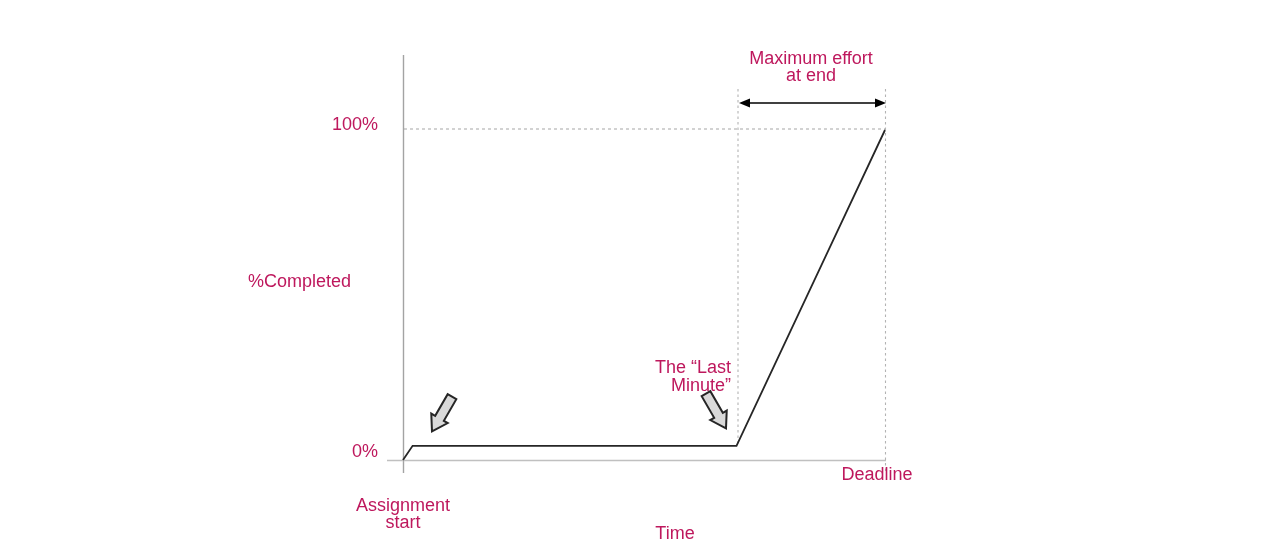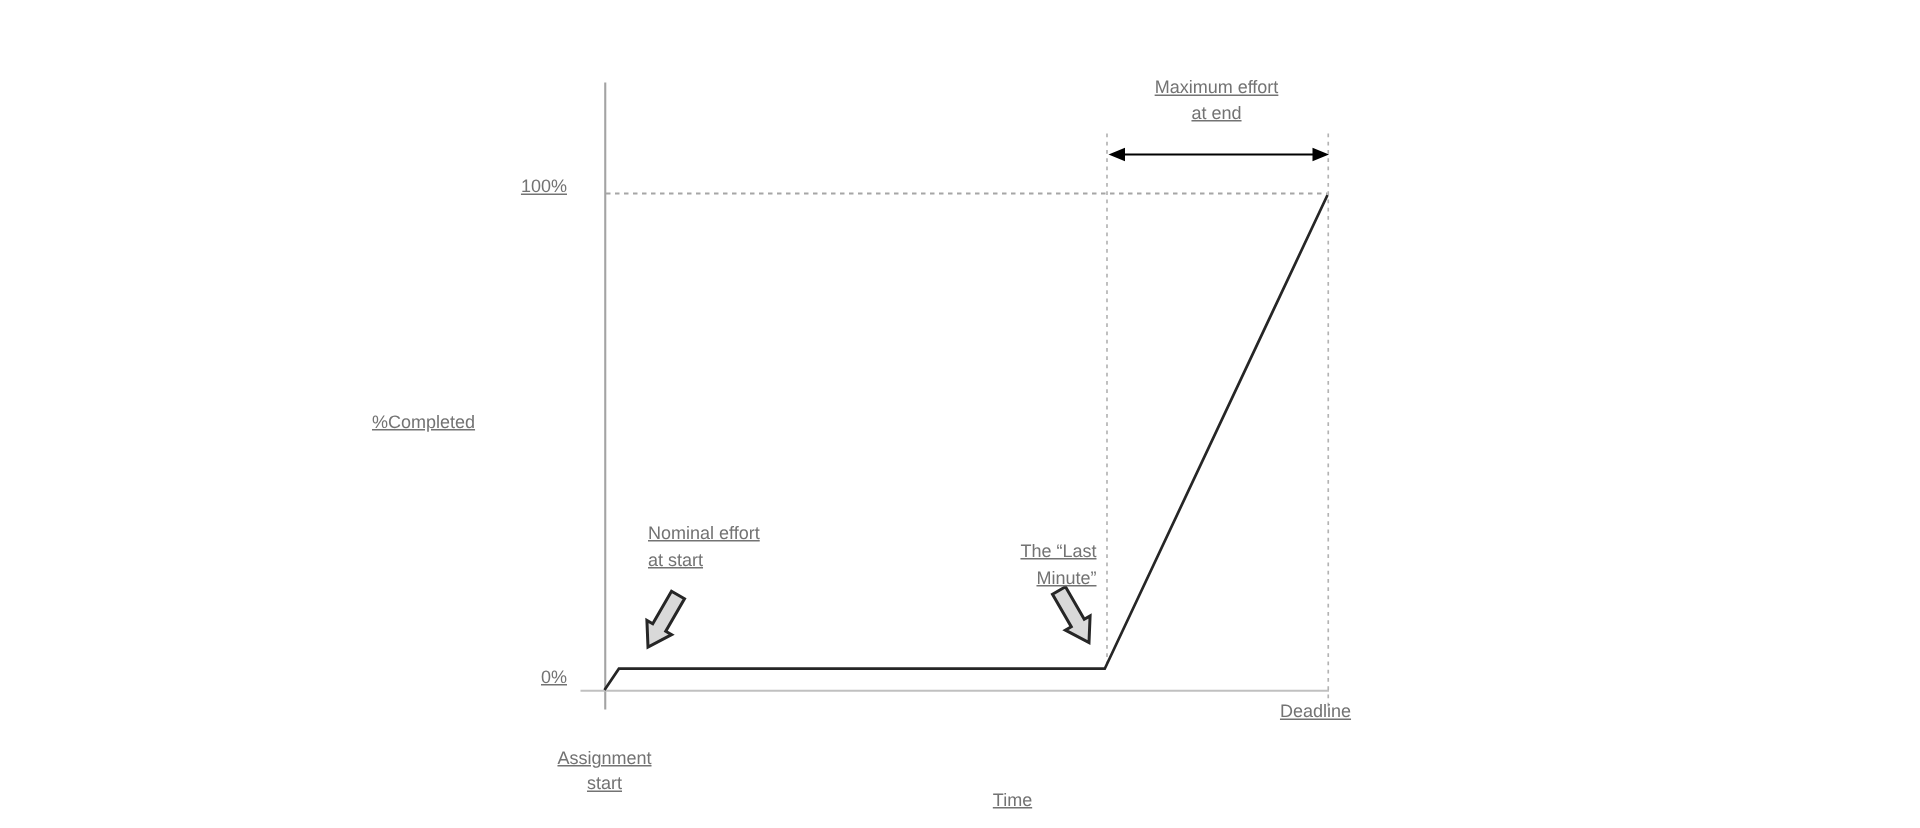--- a/index.html
+++ b/index.html
@@ -8,25 +8,24 @@
     width: 1280px;
     height: 552px;
     background: #ffffff;
     font-family: "Liberation Sans", "DejaVu Sans", sans-serif;
     color: #262626;
     overflow: hidden;
   }
   .chart-svg { position: absolute; left: 0; top: 0; }
   .lbl {
     position: absolute;
-    font-size: 12px;
+    font-size: 18px;
     line-height: 17px;
-    color: #737373;
+    color: #be185d;
     white-space: nowrap;
-    text-decoration: underline;
   }
   .lbl .ln { display: block; }
   .align-right  { text-align: right; margin-top: 12px; }
   .align-center { text-align: center; }
   .align-left   { text-align: left; }
   
   .y-tick-top    { left: 318px; top: 104px; width: 60px; }
   .y-tick-bottom { left: 318px; top: 431px; width: 60px; }
   
   .y-axis-title  { left: 248px; top: 273px; }
@@ -70,24 +69,20 @@
 
   <div class="lbl y-axis-title align-left">%Completed</div>
   <div class="lbl x-axis-title align-center">Time</div>
 
   <div class="lbl x-tick-start align-center">
     <span class="ln">Assignment</span>
     <span class="ln">start</span>
   </div>
   <div class="lbl x-tick-end align-center">Deadline</div>
 
-  <div class="lbl anno-start align-left">
-    <span class="ln">Nominal effort</span>
-    <span class="ln">at start</span>
-  </div>
   <div class="lbl anno-last align-right">
     <span class="ln">The “Last</span>
     <span class="ln">Minute”</span>
   </div>
   <div class="lbl anno-max align-center">
     <span class="ln">Maximum effort</span>
     <span class="ln">at end</span>
   </div>
 
 </div>

